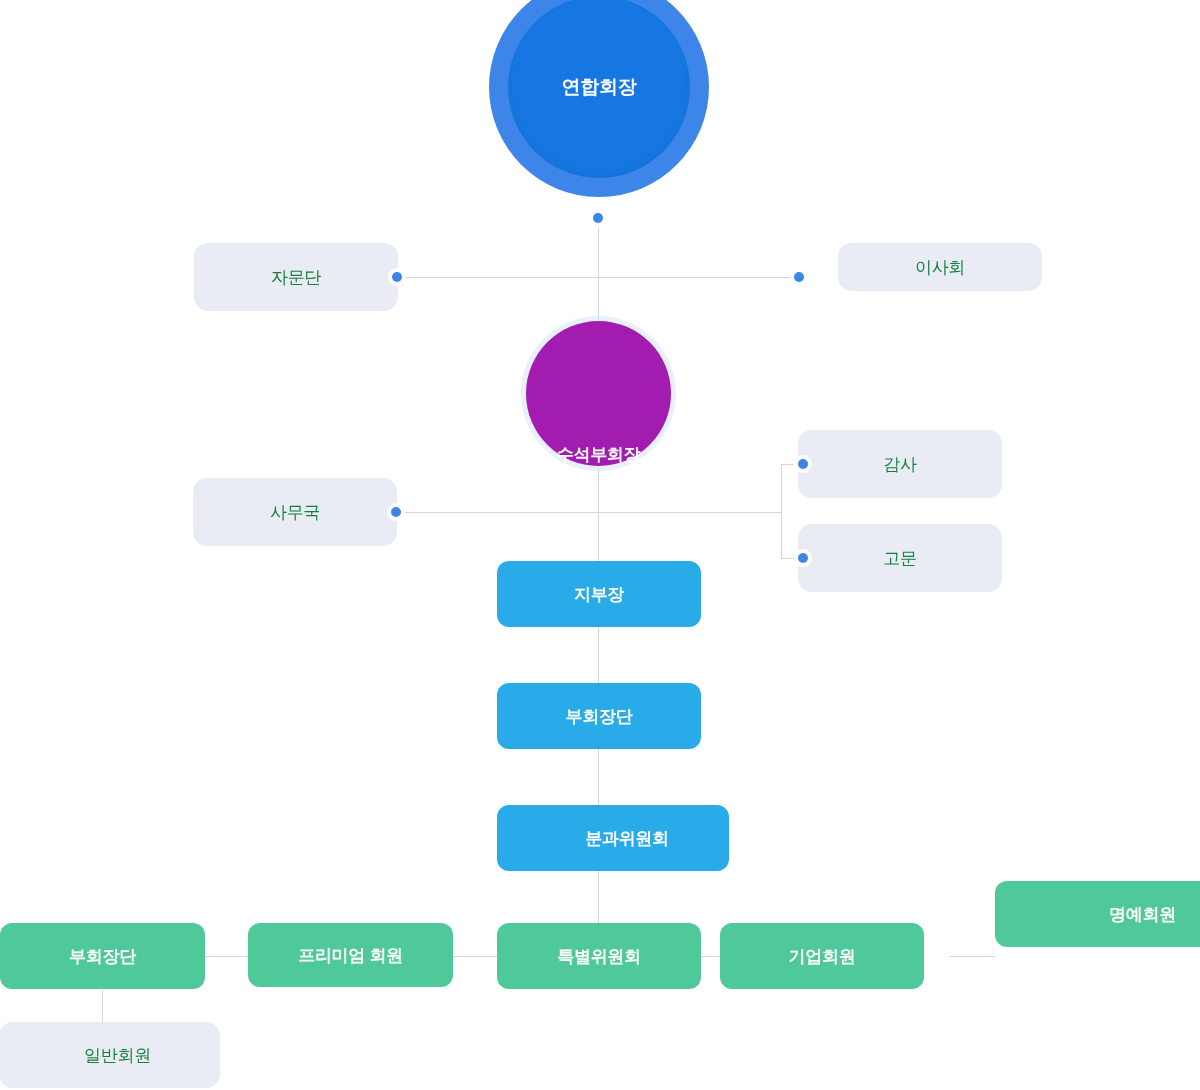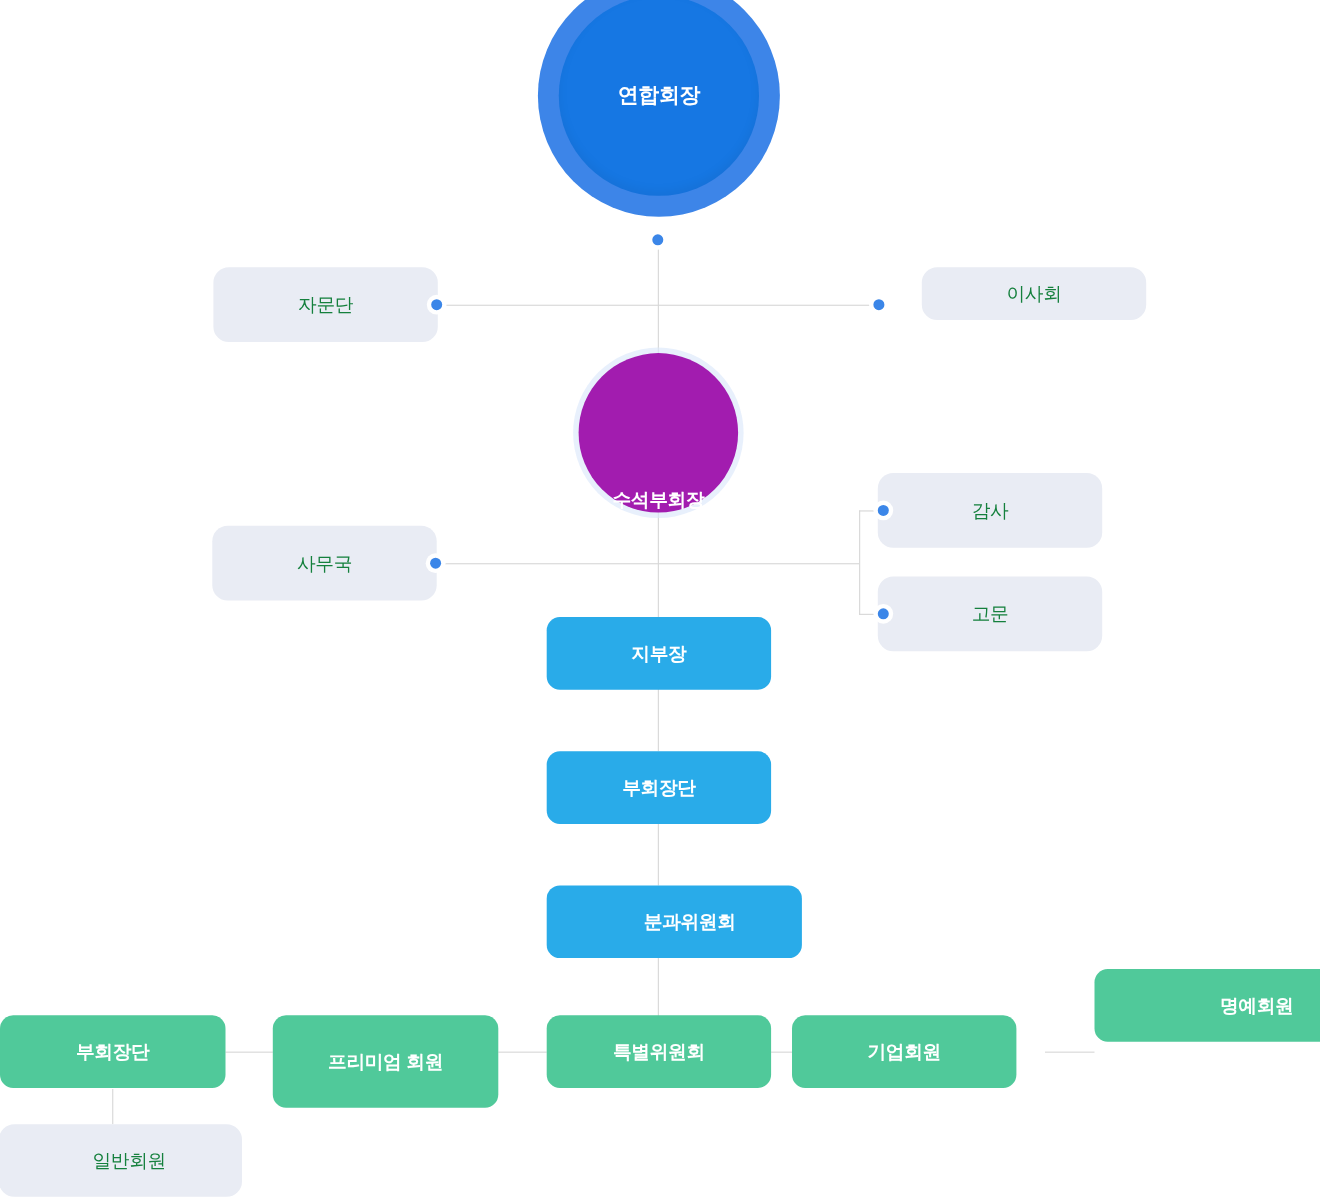--- a/index.html
+++ b/index.html
@@ -176,21 +176,21 @@
   </div>
 
   <div class="node node-blue" style="left:497px; top:805px; width:204px; height:66px;padding-left:28px;">
     <span>분과위원회</span>
   </div>
 
   <div class="node node-green" style="left:0px; top:923px; width:205px; height:66px;">
     <span>부회장단</span>
   </div>
 
-  <div class="node node-green" style="left:248px; top:923px; width:205px; height:84px;">
+  <div class="node node-green" style="left:248px; top:923px; width:205px; height:64px;">
     <span>프리미엄 회원</span>
   </div>
 
   <div class="node node-green" style="left:497px; top:923px; width:204px; height:66px;">
     <span>특별위원회</span>
   </div>
 
   <div class="node node-green" style="left:720px; top:923px; width:204px; height:66px;">
     <span>기업회원</span>
   </div>

